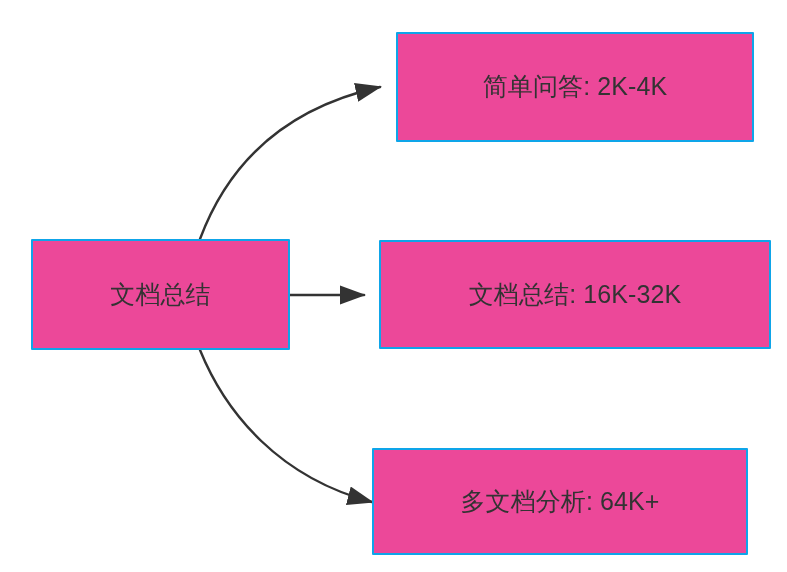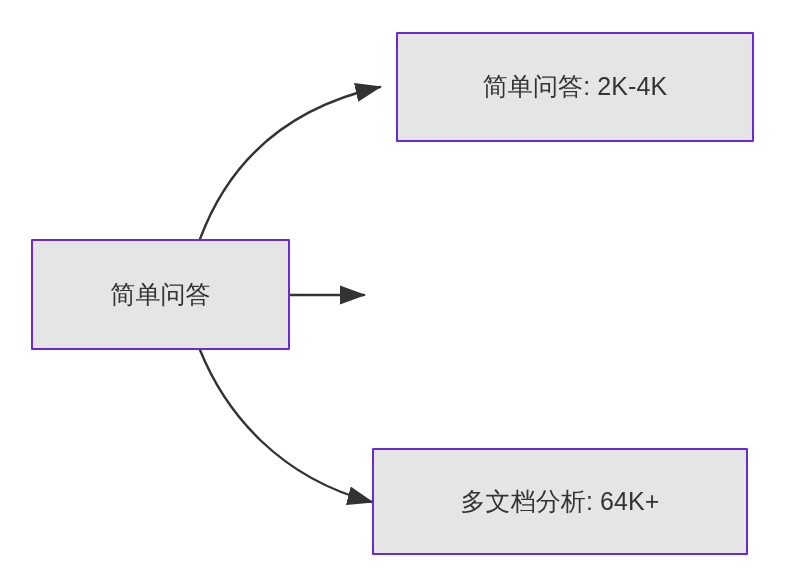--- a/index.html
+++ b/index.html
@@ -23,22 +23,22 @@
     position: absolute;
     left: 0;
     top: 0;
     width: 787px;
     height: 572px;
     pointer-events: none;
   }
   .flow-node {
     position: absolute;
     box-sizing: border-box;
-    background: #e5e5e5;
-    border: 2px solid #6d28d9;
+    background: #ec4899;
+    border: 2px solid #0ea5e9;
     border-radius: 1px;
     display: flex;
     align-items: center;
     justify-content: center;
     text-align: center;
   }
   .flow-node .node-label {
     color: #333333;
     font-size: 25px;
     line-height: 1.25;
@@ -84,25 +84,28 @@
     </defs>
 
     <path d="M 200,239 C 222,180 268,112 380,87" fill="none" stroke="#333333" stroke-width="2.4" stroke-linecap="round" marker-end="url(#arrowhead)"></path>
 
     <path d="M 290,295 L 364,295" fill="none" stroke="#333333" stroke-width="2.4" stroke-linecap="round" marker-end="url(#arrowhead)"></path>
 
     <path d="M 200,350 C 226,414 280,478 372,502" fill="none" stroke="#333333" stroke-width="2.4" stroke-linecap="round" marker-end="url(#arrowhead)"></path>
   </svg>
 
   <div class="flow-node" id="node-source">
-    <span class="node-label">简单问答</span>
+    <span class="node-label">文档总结</span>
   </div>
 
   <div class="flow-node" id="node-target-0">
     <span class="node-label">简单问答: 2K-4K</span>
   </div>
 
+  <div class="flow-node" id="node-target-1">
+    <span class="node-label">文档总结: 16K-32K</span>
+  </div>
 
   <div class="flow-node" id="node-target-2">
     <span class="node-label">多文档分析: 64K+</span>
   </div>
 
 </div>
 
 </body></html>

